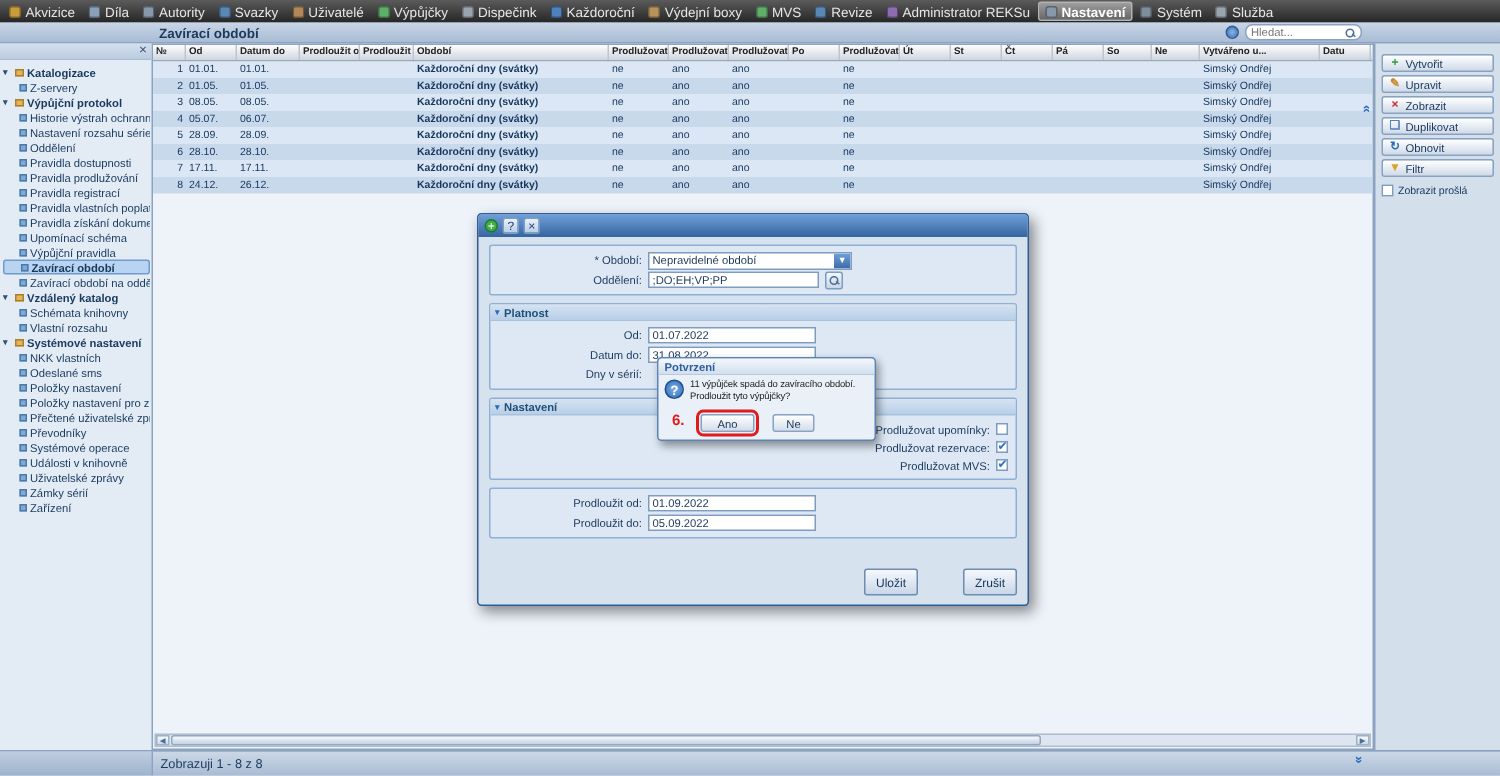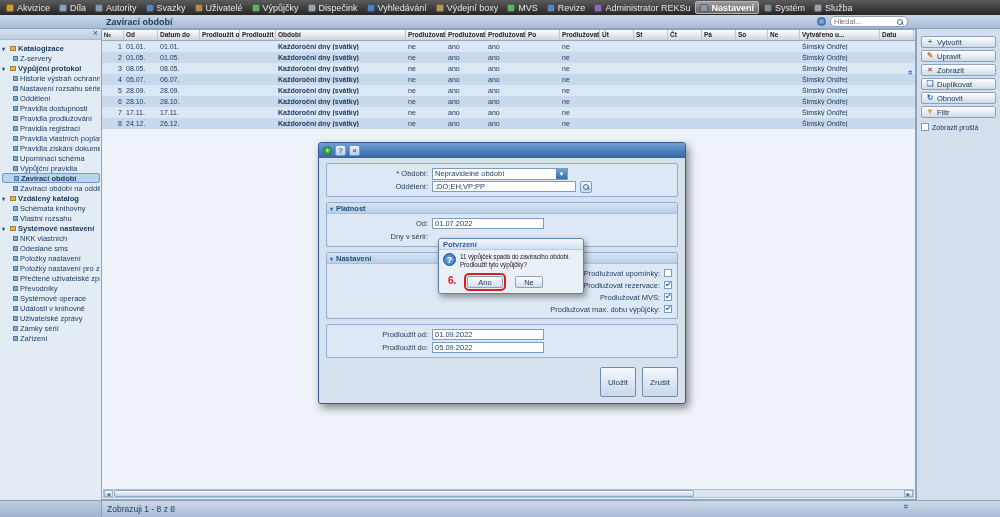--- a/index.html
+++ b/index.html
@@ -75,28 +75,28 @@
   .modal-body{padding:5px 7px;display:flex;flex-direction:column;gap:5px;}
   .group{border:1px solid #8fb0d4;border-radius:2px;background:#dde8f4;}
   .group-h{height:11px;background:linear-gradient(#d6e3f2,#b8cfe8);display:flex;align-items:center;gap:3px;padding:0 3px;font-size:7.5px;font-weight:bold;color:#1f4e79;border-bottom:1px solid #a9c2dc;}
   .garrow{font-size:6px;color:#2d6db8;}
   .group-b{padding:3px 5px;display:flex;flex-direction:column;}
   .frow{display:flex;align-items:center;gap:4px;height:13px;}
   .g3 .frow{height:12px;justify-content:flex-end;}
   .flabel{width:96px;text-align:right;font-size:7.5px;color:#1c3a5e;white-space:nowrap;flex:none;}
   .g3 .flabel{width:124px;}
   .finput{height:11px;background:#fff;border:1px solid #7d9cc2;font-size:7.5px;color:#1c3a5e;display:flex;align-items:center;padding:0 2px;overflow:hidden;white-space:nowrap;}
-  .w124{width:144px;align-items:center;}
+  .w124{width:114px;align-items:center;}
   .w112{width:112px;}
   .dropdown{width:136px;height:12px;background:#fff;border:1px solid #7d9cc2;display:flex;align-items:center;overflow:hidden;}
   .dd-text{flex:1;font-size:7.5px;padding:0 2px;color:#1c3a5e;white-space:nowrap;overflow:hidden;}
   .dd-btn{width:11px;height:100%;background:linear-gradient(#6f9fd8,#3c6ca8);color:#fff;font-size:6px;display:flex;align-items:center;justify-content:center;flex:none;}
   .mini-btn{width:12px;height:12px;background:linear-gradient(#f2f7fc,#c9d7e8);border:1px solid #7d9cc2;border-radius:2px;display:flex;align-items:center;justify-content:center;flex:none;}
   .modal-footer{position:absolute;right:7px;bottom:6px;display:flex;gap:6px;}
-  .m-btn{min-width:36px;height:30px;padding:0 7px;display:flex;align-items:center;justify-content:center;background:linear-gradient(#f4f8fc,#c9d7e8);border:1px solid #6f8cb0;border-radius:2px;font-size:8px;color:#16365c;}
+  .m-btn{min-width:36px;height:18px;padding:0 7px;display:flex;align-items:center;justify-content:center;background:linear-gradient(#f4f8fc,#c9d7e8);border:1px solid #6f8cb0;border-radius:2px;font-size:8px;color:#16365c;margin-left:24px;}
 
   
   .confirm{position:absolute;left:438px;top:238px;width:146px;height:56px;background:#e9f0f8;border:1px solid #5b84b5;border-radius:3px;box-shadow:2px 3px 6px rgba(0,0,0,.4);z-index:60;}
   .confirm-title{height:11px;background:linear-gradient(#f4f8fc,#d2dfee);border-bottom:1px solid #b9c9dd;font-size:7.5px;font-weight:bold;color:#2d5e9e;display:flex;align-items:center;padding:0 4px;border-radius:3px 3px 0 0;}
   .confirm-body{display:flex;gap:4px;padding:3px 4px 0 4px;}
   .q-icon{width:13px;height:13px;border-radius:50%;background:radial-gradient(#7fb0e4,#2d6db8);color:#fff;font-weight:bold;font-size:9px;text-align:center;line-height:13px;flex:none;border:1px solid #1f4e8c;}
   .confirm-msg{font-size:6.3px;letter-spacing:-.1px;color:#222;line-height:1.3;white-space:nowrap;}
   .c-btn{position:absolute;height:12px;background:linear-gradient(#fff,#d3dde9);border:1px solid #8aa2c2;border-radius:2px;font-size:7.5px;color:#16365c;display:flex;align-items:center;justify-content:center;}
   .c-btn.yes{left:28px;top:37px;width:36px;outline:2px solid #e01b1b;outline-offset:1px;}
   .c-btn.no{left:76px;top:37px;width:28px;}
@@ -131,21 +131,21 @@
       <div class="menu-item">
       <span class="menu-icon" style="background: rgb(95, 174, 106);"></span>
       <span class="menu-label">Výpůjčky</span>
     </div>
       <div class="menu-item">
       <span class="menu-icon" style="background: rgb(154, 164, 174);"></span>
       <span class="menu-label">Dispečink</span>
     </div>
       <div class="menu-item">
       <span class="menu-icon" style="background: rgb(79, 129, 189);"></span>
-      <span class="menu-label">Vyhledávání</span>
+      <span class="menu-label">Každoroční</span>
     </div>
       <div class="menu-item">
       <span class="menu-icon" style="background: rgb(181, 147, 90);"></span>
       <span class="menu-label">Výdejní boxy</span>
     </div>
       <div class="menu-item">
       <span class="menu-icon" style="background: rgb(95, 174, 106);"></span>
       <span class="menu-label">MVS</span>
     </div>
       <div class="menu-item">
@@ -602,20 +602,26 @@
           <span>Platnost</span>
         </div>
         <div class="group-b">
           <div class="frow">
             <span class="flabel">Od:</span>
             <div class="finput w112">
                 <span>01.07.2022</span>
               </div>
           </div>
           <div class="frow">
+            <span class="flabel">Datum do:</span>
+            <div class="finput w112">
+                <span>31.08.2022</span>
+              </div>
+          </div>
+          <div class="frow">
             <span class="flabel">Dny v sérií:</span>
           </div>
         </div>
       </div>
 
       <div class="group g3">
         <div class="group-h">
           <span class="garrow">▾</span>
           <span>Nastavení</span>
         </div>
@@ -623,24 +629,20 @@
             <div class="frow">
       <span class="flabel">Prodlužovat upomínky:</span>
       <span class="chkbox chk"></span>
     </div>
             <div class="frow">
       <span class="flabel">Prodlužovat rezervace:</span>
       <span class="chkbox chk checked"></span>
     </div>
             <div class="frow">
       <span class="flabel">Prodlužovat MVS:</span>
-      <span class="chkbox chk checked"></span>
-    </div>
-            <div class="frow">
-      <span class="flabel">Prodlužovat max. dobu výpůjčky:</span>
       <span class="chkbox chk checked"></span>
     </div>
           </div>
       </div>
 
       <div class="group">
         <div class="group-b">
           <div class="frow">
             <span class="flabel">Prodloužit od:</span>
             <div class="finput w112">

